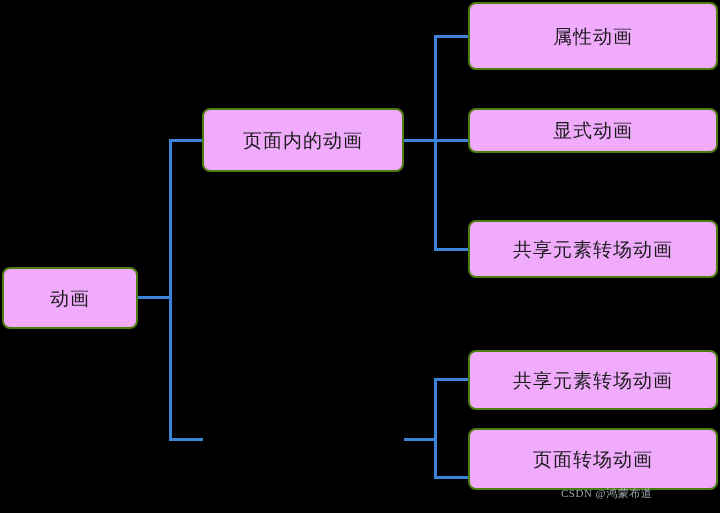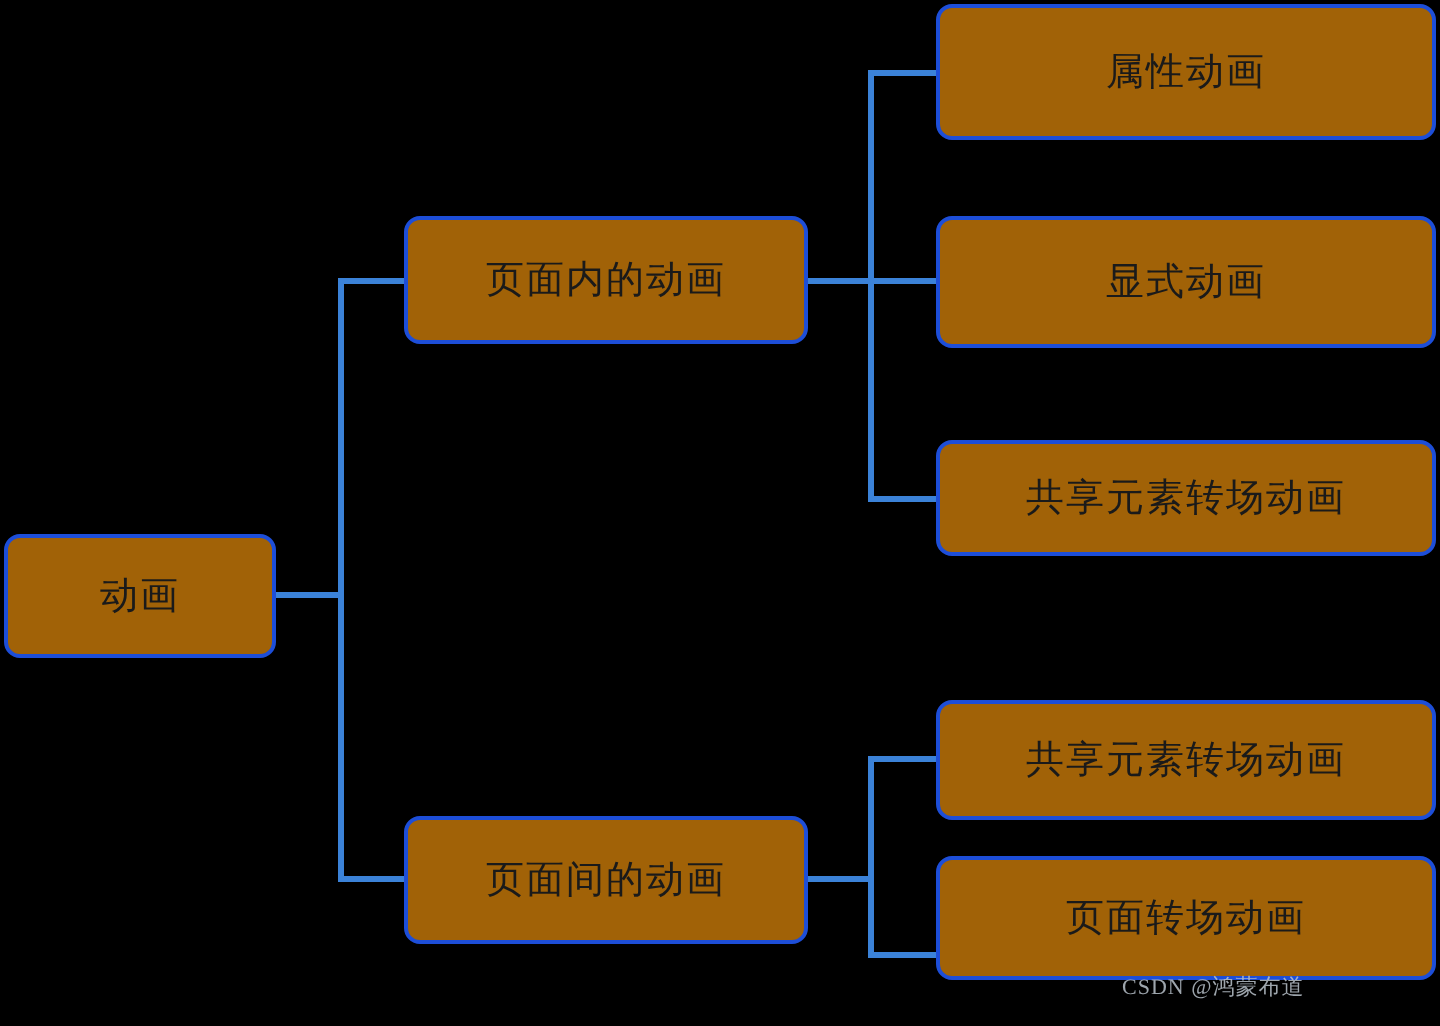--- a/index.html
+++ b/index.html
@@ -36,22 +36,22 @@
   }
   .conn {
     position: absolute;
     background: #3b82d8;
   }
 
   
   .node {
     position: absolute;
     box-sizing: border-box;
-    background: #a16207;
-    border: 2px solid #1d4ed8;
+    background: #f0abfc;
+    border: 2px solid #4d7c0f;
     border-radius: 8px;
     display: flex;
     align-items: center;
     justify-content: center;
     color: #1a1a1a;
     font-size: 19px;
     letter-spacing: 1px;
     line-height: 1.2;
     white-space: nowrap;
     z-index: 3;
@@ -109,29 +109,26 @@
   </div>
 
   <div class="node root" style="left:2px; top:267px; width:136px; height:62px;">
     <span class="node-label">动画</span>
   </div>
 
   <div class="node" style="left:202px; top:108px; width:202px; height:64px;">
     <span class="node-label">页面内的动画</span>
   </div>
 
-  <div class="node" style="left:202px; top:408px; width:202px; height:64px;">
-    <span class="node-label">页面间的动画</span>
-  </div>
 
   <div class="node" style="left:468px; top:2px; width:250px; height:68px;">
     <span class="node-label">属性动画</span>
   </div>
 
-  <div class="node" style="left:468px; top:108px; width:250px; height:66px;">
+  <div class="node" style="left:468px; top:108px; width:250px; height:45px;">
     <span class="node-label">显式动画</span>
   </div>
 
   <div class="node" style="left:468px; top:220px; width:250px; height:58px;">
     <span class="node-label">共享元素转场动画</span>
   </div>
 
   <div class="node" style="left:468px; top:350px; width:250px; height:60px;">
     <span class="node-label">共享元素转场动画</span>
   </div>

